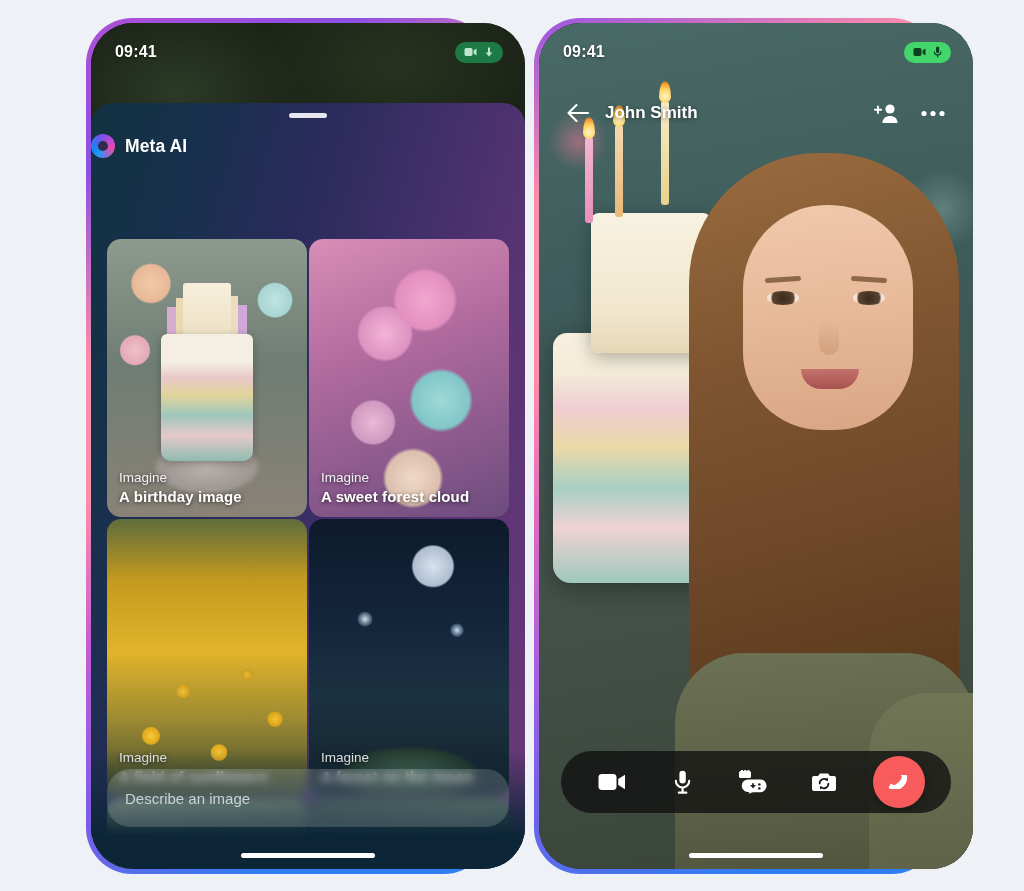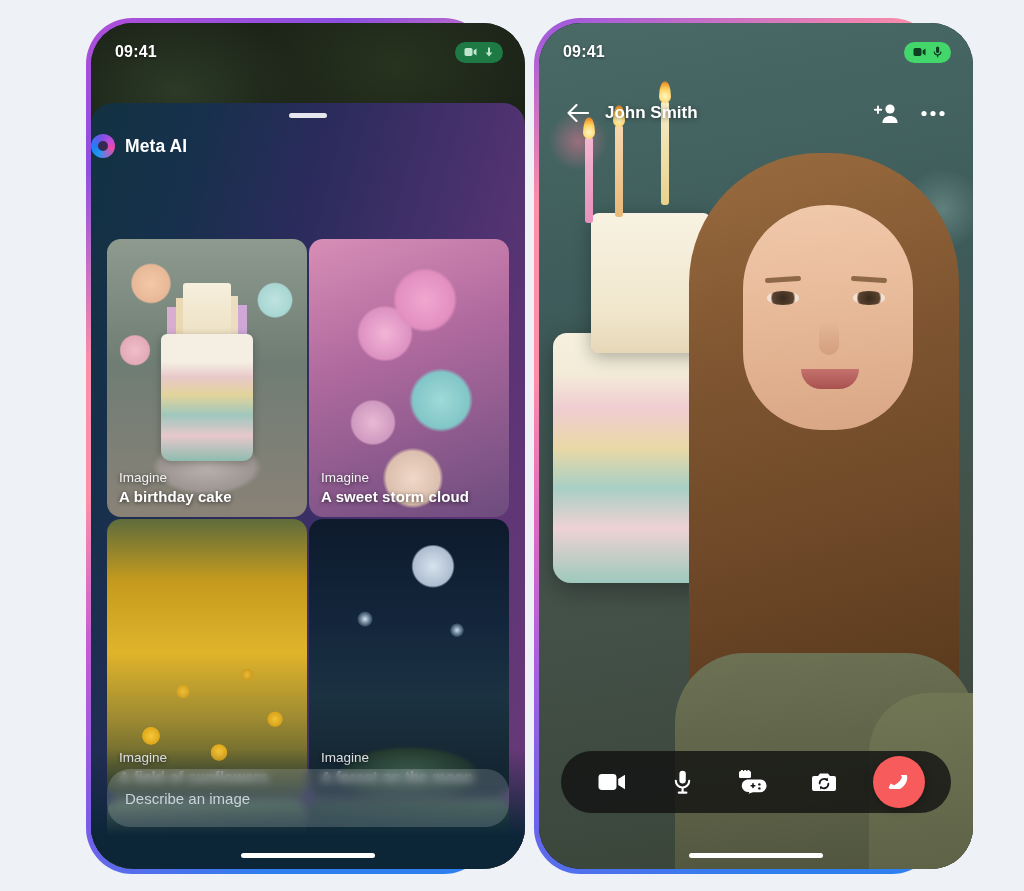--- a/index.html
+++ b/index.html
@@ -415,29 +415,29 @@
           <div class="meta-logo"></div>
           <div class="brandname">Meta AI</div>
         </div>
 
         <div class="grid">
 
           <div class="card">
             <div class="card-art art-cake"></div>
             <div class="card-cap">
               <div class="cap-kicker">Imagine</div>
-              <div class="cap-title">A birthday cake</div>
+              <div class="cap-title">A birthday image</div>
             </div>
           </div>
 
           <div class="card">
             <div class="card-art art-cloud"></div>
             <div class="card-cap">
               <div class="cap-kicker">Imagine</div>
-              <div class="cap-title">A sweet storm cloud</div>
+              <div class="cap-title">A sweet forest cloud</div>
             </div>
           </div>
 
           <div class="card">
             <div class="card-art art-sunflower"></div>
             <div class="card-cap">
               <div class="cap-kicker">Imagine</div>
               <div class="cap-title">A field of sunflowers</div>
             </div>
           </div>

